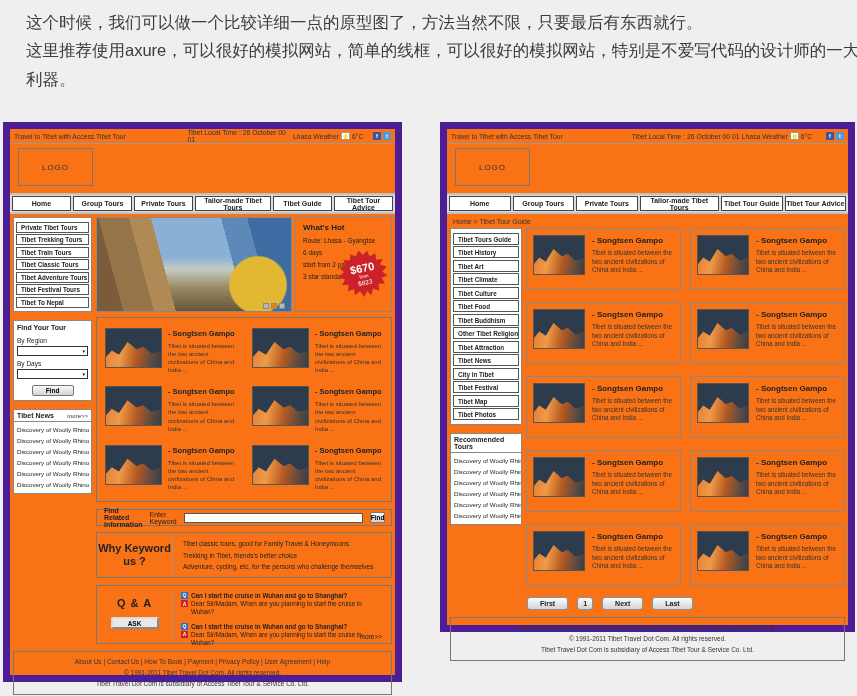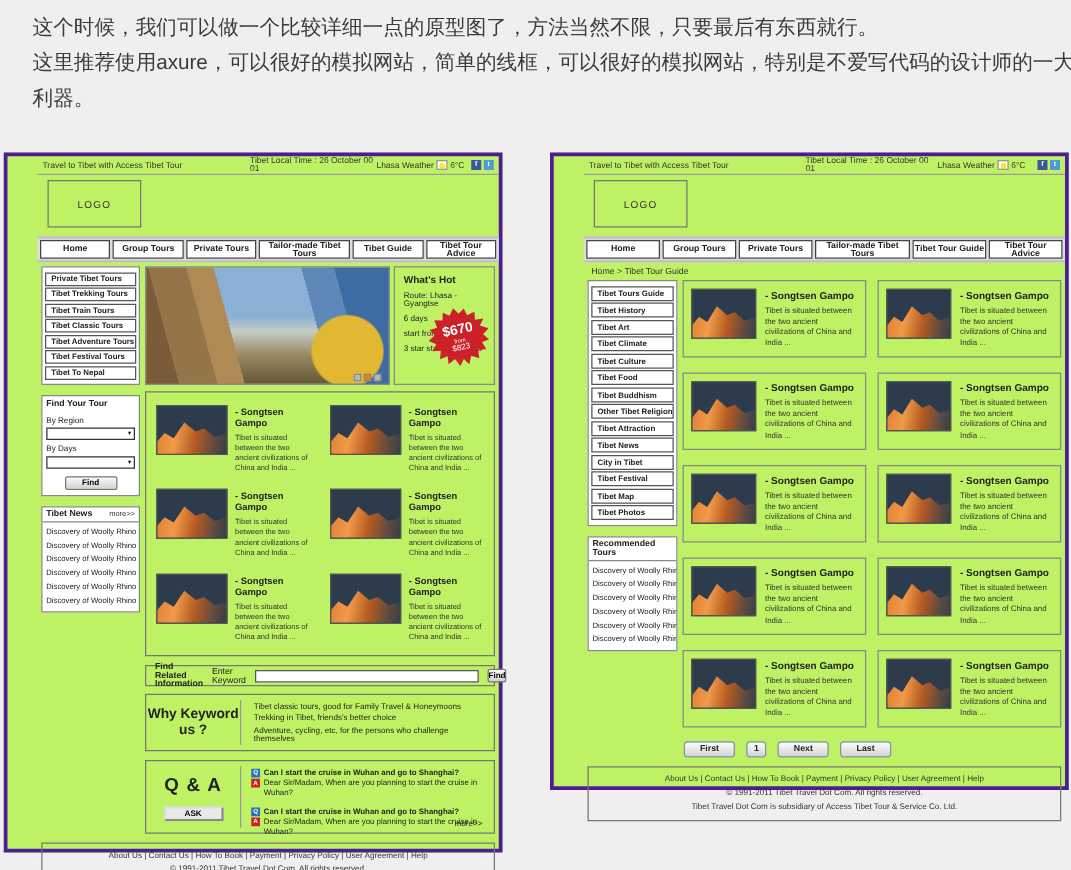--- a/index.html
+++ b/index.html
@@ -9,21 +9,21 @@
     background:#efefef;
     font-family:"Liberation Sans","DejaVu Sans",sans-serif;
     color:#222;
     overflow:hidden;
   }
   
   .intro { position:absolute; left:26px; top:8px; width:840px;
     font-size:16.5px; line-height:1.72; color:#3b3b3b; }
 
   
-  .wf { position:absolute; background:#bef264; border:3px solid #4c1d95;padding-left:24px; }
+  .wf { position:absolute; background:#f97316; border:7px solid #4c1d95; }
   #wf-left  { left:3px;  top:122px; width:399px; height:560px; }
   #wf-right { left:440px; top:122px; width:415px; height:510px; }
 
   
   .topbar { height:15px; border-bottom:1px solid #9a9a9a; display:flex;
     align-items:center; font-size:6.8px; color:#333; padding:0 4px; }
   .tb-site { width:46%; }
   .tb-time { width:28%; }
   .tb-weather { display:flex; align-items:center; gap:2px; flex:1; }
   .wicon { width:9px; height:8px; border:1px solid #999;
@@ -127,21 +127,21 @@
   .rel-find { width:34px; height:11px; }
   .why { margin-top:6px; border:1px solid #777; display:flex; height:46px; }
   .why-t { width:76px; flex:none; display:flex; align-items:center; justify-content:center;
     text-align:center; font-weight:bold; font-size:11px; line-height:1.2;
     border-right:1px solid #999; margin:4px 0; }
   .why-list { flex:1; display:flex; flex-direction:column; justify-content:space-evenly;
     padding:3px 10px; font-size:6.5px; color:#222; }
   .qa { margin-top:7px; border:1px solid #777; height:59px; display:flex; position:relative; }
   .qa-left { width:76px; flex:none; text-align:center; padding-top:7px;
     border-right:1px solid #999; margin:4px 0; }
-  .qa-title { font-weight:bold; font-size:15px; letter-spacing:1px; }
+  .qa-title { font-weight:bold; font-size:11px; letter-spacing:1px; }
   .ask-btn { width:48px; height:12px; margin-top:8px; border:2px outset #ddd;
     background:#e9e9e9; border-radius:2px; }
   .qa-right { flex:1; padding:6px 8px 0; font-size:6.3px; }
   .qa-pair { margin-bottom:6px; }
   .qa-row { display:flex; gap:3px; align-items:flex-start; line-height:1.3; }
   .qa-row.q { font-weight:bold; }
   .qicon { width:7px; height:7px; flex:none; color:#fff; font-size:5px; font-weight:bold;
     display:flex; align-items:center; justify-content:center; }
   .qicon.qi { background:#2a6fc0; }
   .qicon.ai { background:#cc2222; }

